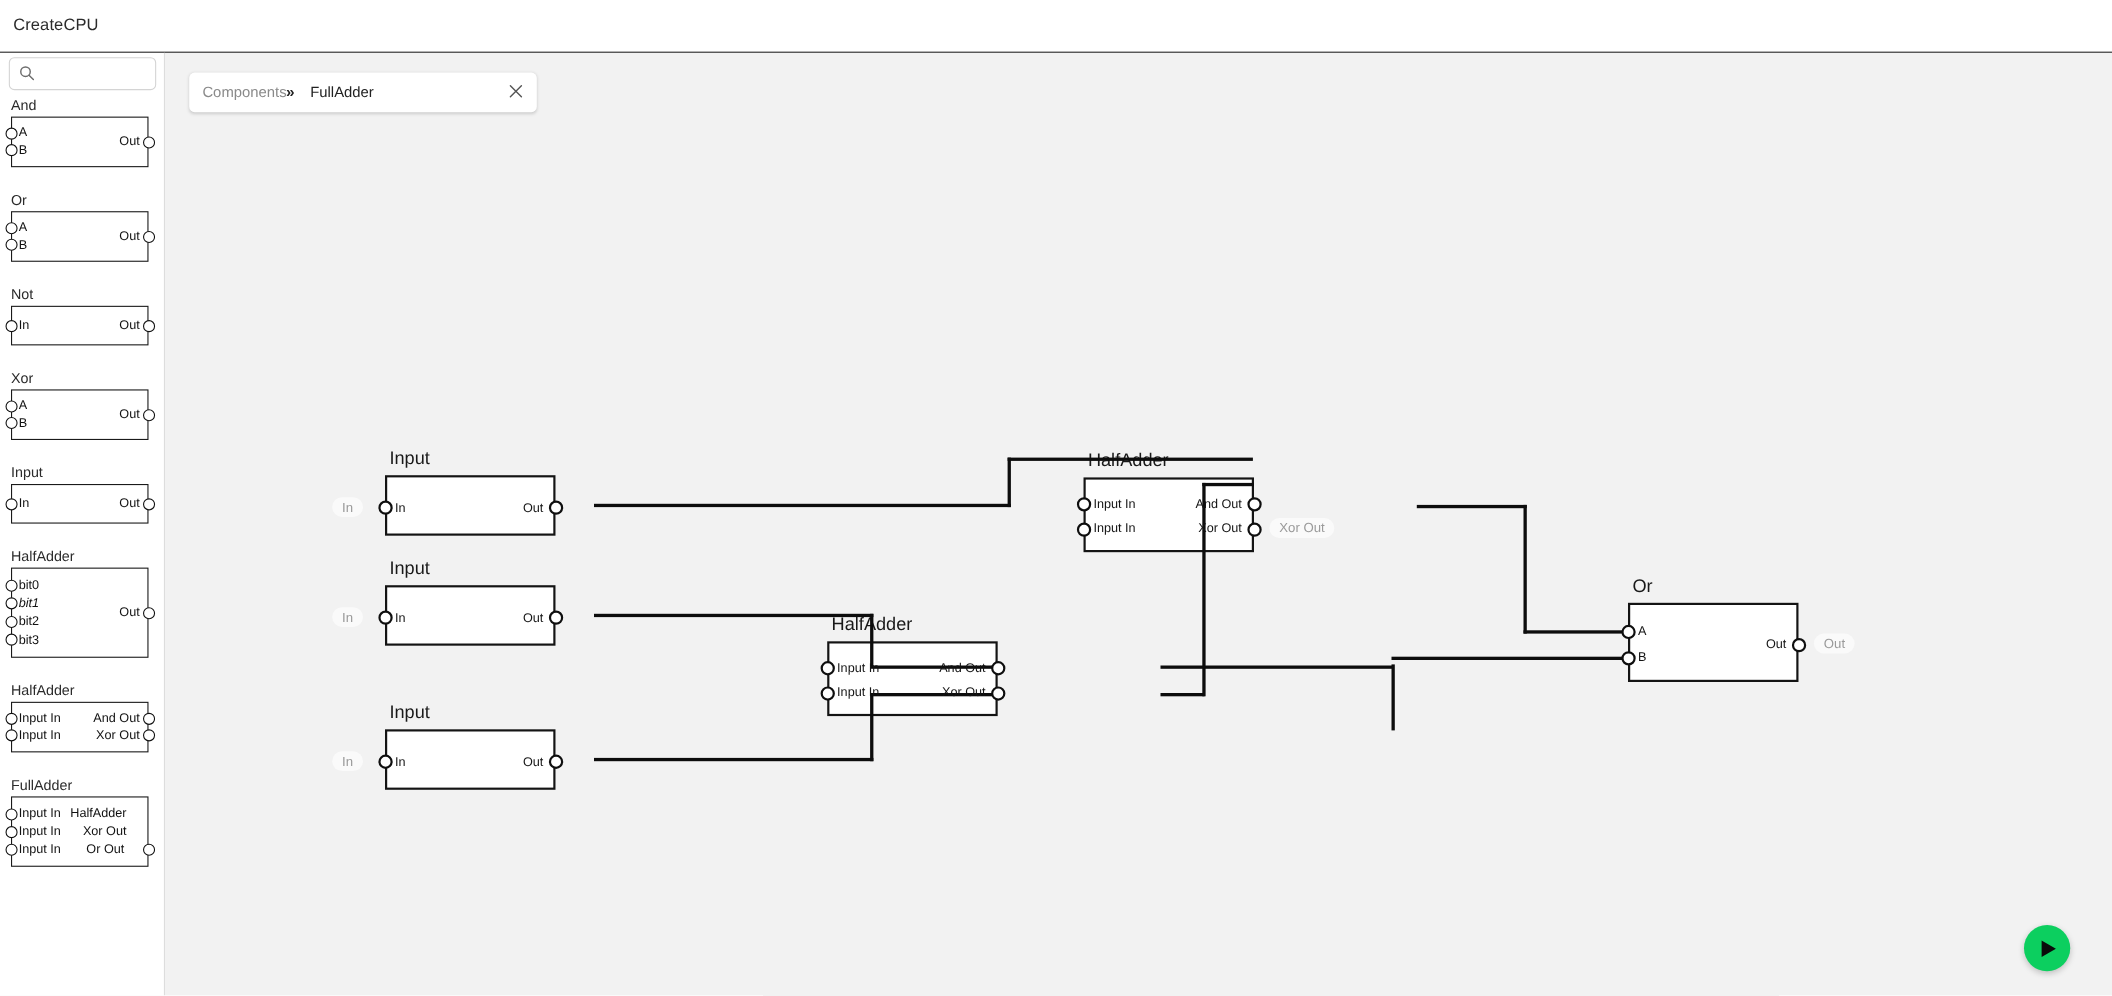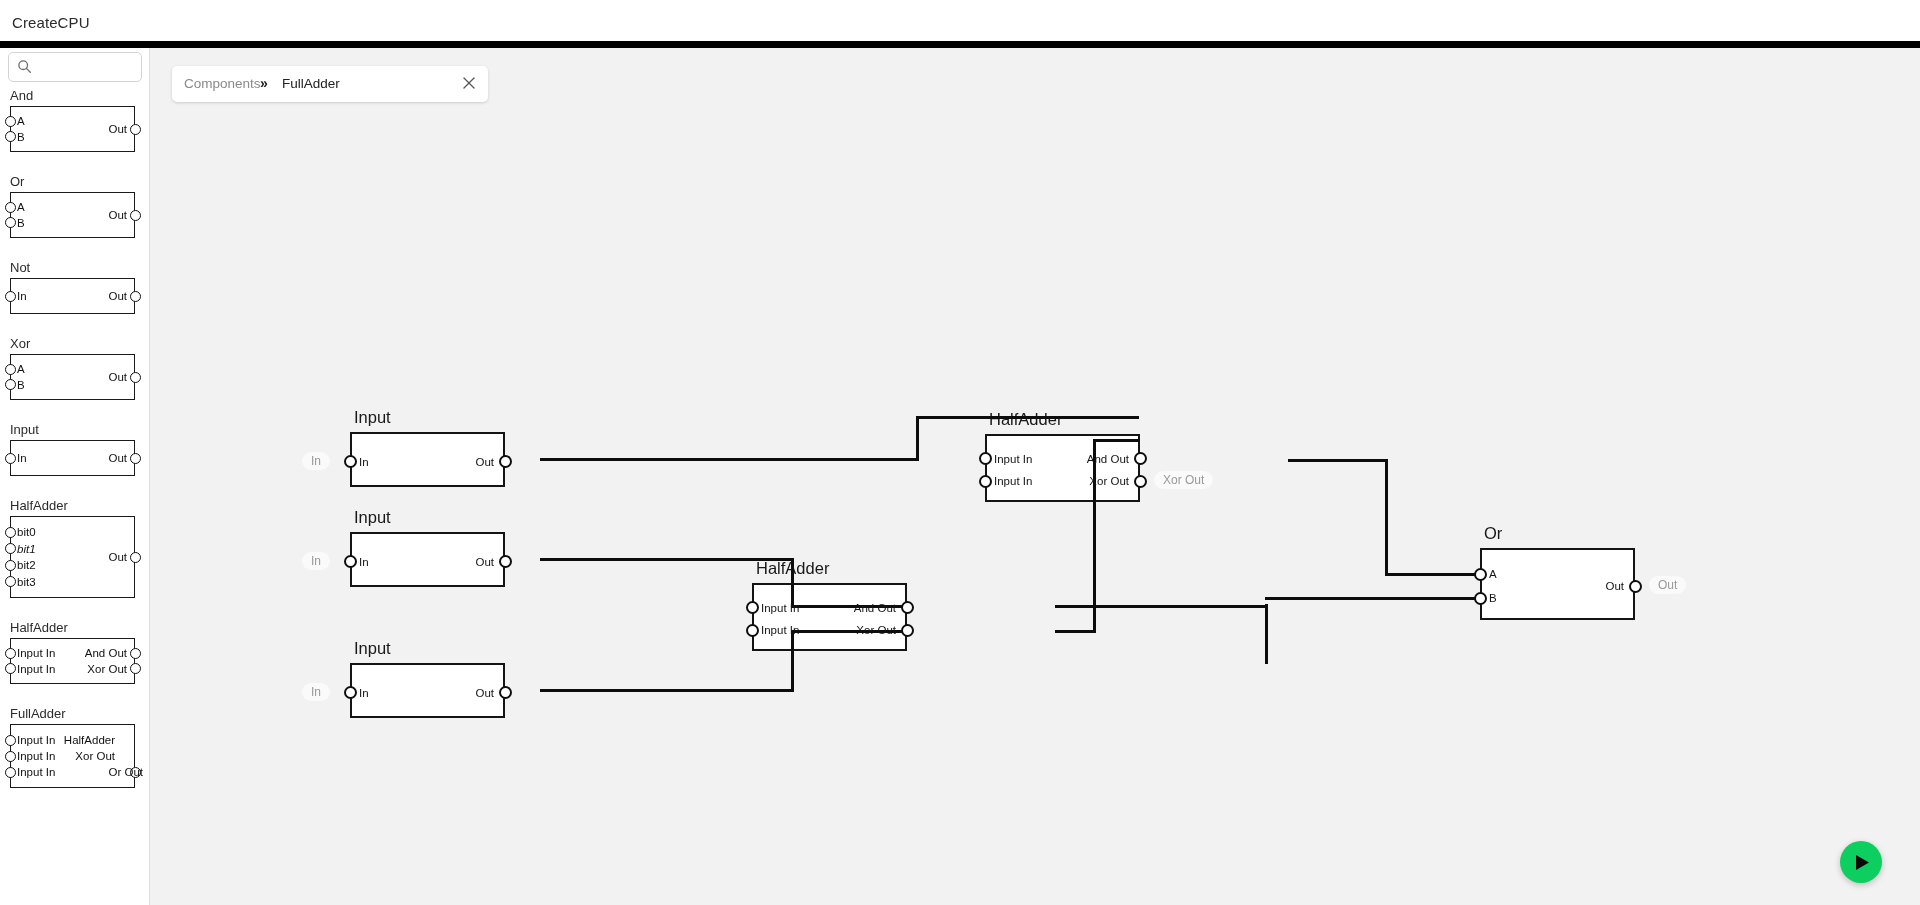--- a/index.html
+++ b/index.html
@@ -12,21 +12,21 @@
     font-family: "Liberation Sans", "DejaVu Sans", sans-serif;
     color: #1f1f1f;
   }
   #app { position: relative; width: 1920px; height: 905px; }
 
   
   #header {
     position: absolute; top: 0; left: 0;
     width: 1920px; height: 48px;
     background: #ffffff;
-    border-bottom: 7px solid #000000;
+    border-bottom: 1px solid #000000;
   }
   #header .title {
     position: absolute; left: 12px; top: 14px;
     font-size: 15px; color: #2b2b2b; letter-spacing: .1px;
   }
 
   
   #sidebar {
     position: absolute; top: 48px; left: 0;
     width: 150px; height: 857px;
@@ -224,21 +224,21 @@
         <div class="pal-box" style="top: 636px; width: 125px; height: 64px;"></div>
         <div class="pin" style="left: 4.5px; top: 646.5px;"></div>
         <div class="pin-lbl" style="left: 17px; top: 647px;">Input In</div>
         <div class="pin" style="left: 4.5px; top: 662.5px;"></div>
         <div class="pin-lbl" style="left: 17px; top: 663px;">Input In</div>
         <div class="pin" style="left: 4.5px; top: 678.5px;"></div>
         <div class="pin-lbl" style="left: 17px; top: 679px;">Input In</div>
         <div class="pin-lbl" style="top: 647px; right: 34px;">HalfAdder</div>
         <div class="pin-lbl" style="top: 663px; right: 34px;">Xor Out</div>
         <div class="pin" style="left: 129.5px; top: 678.5px;"></div>
-        <div class="pin-lbl" style="top: 679px; right: 6px;">Or Out</div>
+        <div class="pin-lbl" style="top: 679px; right: 36px;">Or Out</div>
       </div>
   </div>
 
   <div id="canvas">
 
     <div id="tab">
       <span class="crumb-root">Components</span>
       <span class="crumb-sep">»</span>
       <span class="crumb-leaf">FullAdder</span>
       <svg class="tab-close" viewBox="0 0 18 18">

